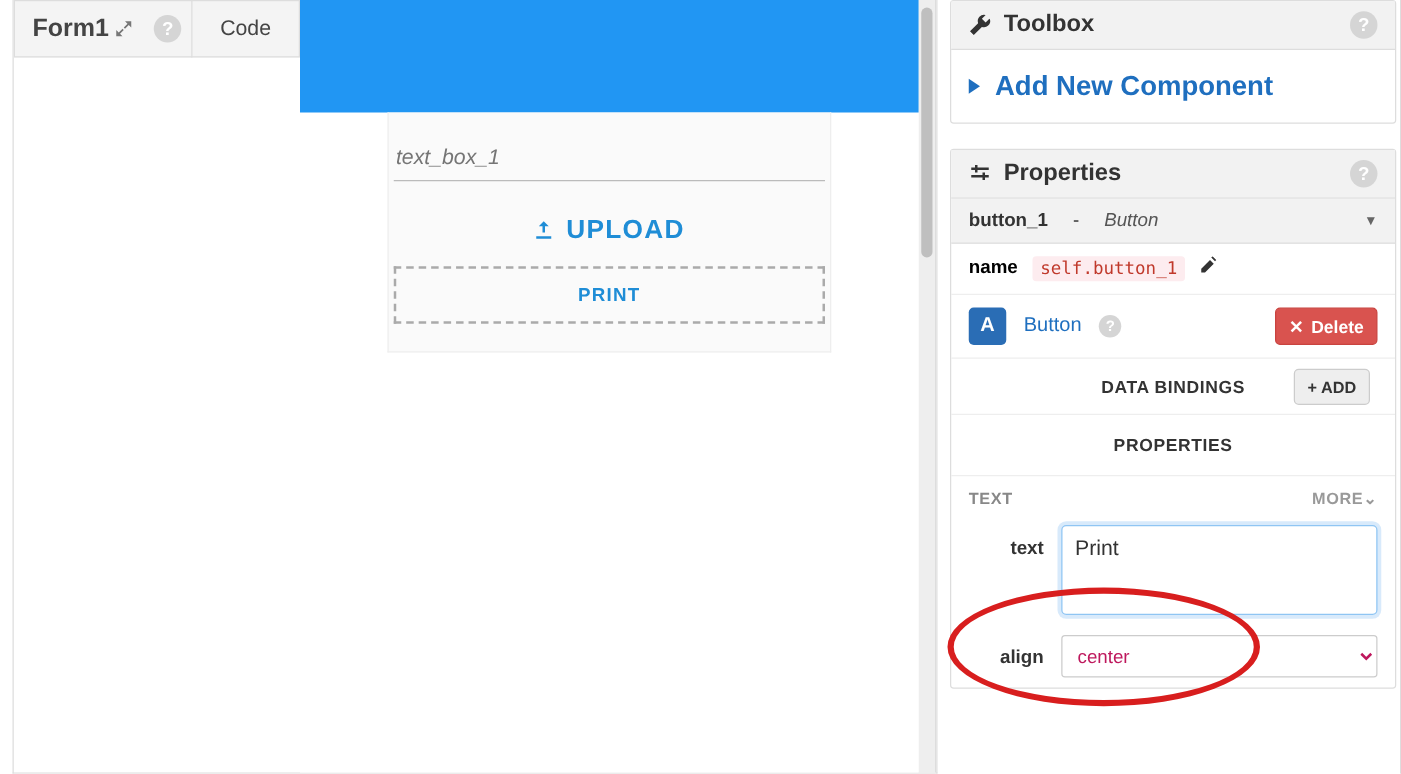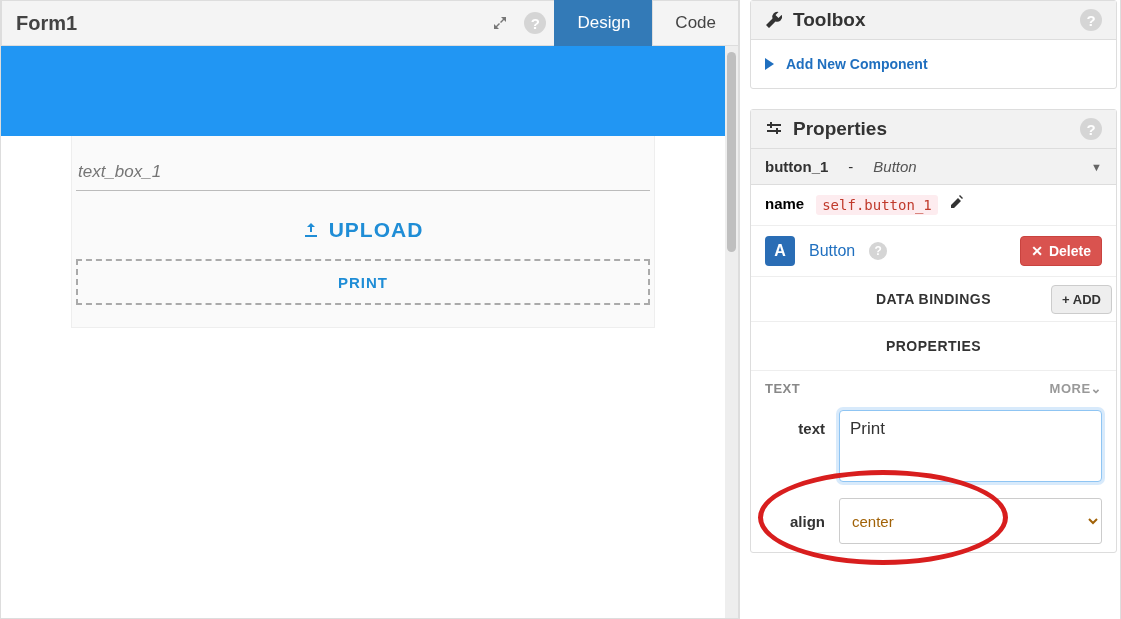--- a/index.html
+++ b/index.html
@@ -1,18 +1,18 @@
 <!DOCTYPE html>
 <html><head>
 <meta charset="utf-8">
 <style>
 *{box-sizing:border-box;margin:0;padding:0;font-family:-apple-system,BlinkMacSystemFont,"Segoe UI",Helvetica,Arial,sans-serif}
 body{background:#fff;width:1121px;height:619px;overflow:hidden;position:relative}
 .layout{display:flex;width:100%;height:100%}
-.left-col{flex:0 0 740px;display:flex;flex-direction:column;border:1px solid #ddd;border-top:none;}
+.left-col{flex:0 0 740px;display:flex;flex-direction:row;border:1px solid #ddd;border-top:none;margin-left:10px}
 .scroll-gutter{flex:0 0 14px;background:#eee;border-right:1px solid #ddd;position:relative}
 .scroll-gutter.right-side{border-right:none;border-left:1px solid #ddd}
 .scroll-thumb{position:absolute;left:2px;right:2px;height:200px;top:6px;background:#bfbfbf;border-radius:5px}
 .right-col{flex:1;display:flex;flex-direction:column;gap:20px;padding:0 4px 0 10px}
 
 .l-header{display:flex;align-items:center;background:#f4f4f4;border:1px solid #ddd;height:46px}
 .form-title{flex:1;font-size:20px;font-weight:600;color:#444;padding-left:14px}
 .hicons{display:flex;align-items:center;gap:12px;padding-right:8px;color:#888}
 .hicon{width:24px;height:24px;display:flex;align-items:center;justify-content:center;color:#888}
 .help-circ{width:22px;height:22px;border-radius:50%;background:#d5d5d5;color:#fff;font-size:15px;font-weight:700;display:flex;align-items:center;justify-content:center}
@@ -24,66 +24,65 @@
 .blue-bar{height:90px;background:#2196f3}
 .panel{margin:0 70px;background:#fafafa;border:1px solid #eee;border-top:none;padding:22px 0 22px 0}
 .tbox{margin:0 4px 18px 4px;border:none;border-bottom:1px solid #bbb;background:transparent;width:calc(100% - 8px);font-size:17px;font-style:italic;color:#888;padding:4px 2px 8px 2px}
 .row-center{display:flex;align-items:center;justify-content:center;height:42px;color:#1f8dd6;font-weight:700;letter-spacing:1px;gap:10px}
 .uplink{font-size:21px}
 .sel-btn{margin:8px 4px 0 4px;border:2px dashed #aaa;display:flex;align-items:center;justify-content:center;height:46px;color:#1f8dd6;font-weight:700;letter-spacing:1px;font-size:15px}
 
 .panel-box{border:1px solid #ddd;border-radius:3px;background:#fff}
 .panel-head{background:#f2f2f2;border-bottom:1px solid #ddd;display:flex;align-items:center;height:39px;padding:0 14px;gap:10px;font-size:19px;font-weight:700;color:#333}
 .panel-head .spacer{flex:1}
-.add-line{display:flex;align-items:center;gap:12px;padding:16px 14px;color:#1f6fbf;font-weight:700;font-size:14px;cursor:pointer}
+.add-line{display:flex;align-items:center;gap:12px;padding:16px 14px;color:#1f6fbf;font-weight:700;font-size:22px;cursor:pointer}
 .tri{width:0;height:0;border-top:6px solid transparent;border-bottom:6px solid transparent;border-left:9px solid #1f6fbf}
 
 .comp-row{background:#f2f2f2;border-bottom:1px solid #ddd;display:flex;align-items:center;height:36px;padding:0 14px;gap:20px;font-size:15px;color:#333}
 .comp-row b{font-weight:700}
 .comp-row i{font-style:italic;color:#555}
 .caret{margin-left:auto;font-size:11px;color:#666}
 .name-row{display:flex;align-items:flex-start;gap:12px;padding:10px 14px;border-bottom:1px solid #eee;font-size:15px}
 .name-row b{font-weight:700}
 .code{background:#fdecef;color:#c0392b;font-family:Menlo,Consolas,monospace;padding:2px 6px;border-radius:3px;font-size:14px}
 .pencil{color:#333}
 .type-row{display:flex;align-items:center;gap:14px;padding:10px 14px;border-bottom:1px solid #eee}
 .badge-A{width:30px;height:30px;border-radius:4px;background:#2a6db5;color:#fff;font-weight:700;display:flex;align-items:center;justify-content:center;font-size:16px}
 .type-link{color:#1f6fbf;font-size:16px}
 .help-s{width:18px;height:18px;border-radius:50%;background:#d5d5d5;color:#fff;font-size:12px;display:flex;align-items:center;justify-content:center;font-weight:700}
 .del-btn{margin-left:auto;background:#d9534f;color:#fff;border:1px solid #c9433f;border-radius:4px;padding:6px 10px;font-size:14px;font-weight:600;display:flex;align-items:center;gap:6px;cursor:pointer}
 .bind-row{display:flex;align-items:center;justify-content:center;gap:14px;padding:14px;border-bottom:1px solid #eee;position:relative;font-size:14px;font-weight:700;letter-spacing:.5px;color:#333}
-.add-btn{position:absolute;right:4px;background:#eee;border:1px solid #ccc;border-radius:4px;padding:6px 10px;font-size:13px;font-weight:700;cursor:pointer;color:#333}
+.add-btn{position:absolute;right:20px;background:#eee;border:1px solid #ccc;border-radius:4px;padding:6px 10px;font-size:13px;font-weight:700;cursor:pointer;color:#333}
 .prop-title{display:flex;align-items:center;justify-content:center;padding:16px;font-size:14px;font-weight:700;letter-spacing:.5px;border-bottom:1px solid #eee;color:#333}
 .sect-row{display:flex;align-items:center;padding:10px 14px 6px 14px;color:#888;font-size:13px;font-weight:600;letter-spacing:.5px}
 .sect-row .more{margin-left:auto;display:flex;align-items:center;gap:0;color:#999}
 .field-row{display:flex;align-items:flex-start;padding:8px 14px;gap:14px}
 .flabel{width:60px;text-align:right;font-weight:700;font-size:15px;color:#333;padding-top:10px}
 .ftext{flex:1;border:1px solid #8fc5f3;border-radius:4px;box-shadow:0 0 0 3px rgba(100,170,240,.25);height:72px;padding:8px 10px;font-size:17px;color:#333;resize:none;font-family:inherit;background:#fff}
-.fsel{flex:1;height:46px;border:1px solid #ccc;border-radius:3px;background:#fff;padding:4px 8px;font-size:15px;color:#a16207}
+.fsel{flex:1;height:34px;border:1px solid #ccc;border-radius:3px;background:#fff;padding:4px 8px;font-size:15px;color:#be185d}
 
 .anno{position:absolute;border:5px solid #d81e1e;border-radius:50%;pointer-events:none}
 svg{display:block}
 </style>
 </head>
 <body>
 
 <div class="layout">
 
   <div class="left-col">
     <div class="l-header">
       <div class="form-title">Form1</div>
       <div class="hicons">
         <span class="hicon">
           <svg width="16" height="16" viewBox="0 0 16 16">
               <path d="M2 9v5h5l-2-2 3-3-1-1-3 3-2-2zm12-2V2H9l2 2-3 3 1 1 3-3 2 2z" fill="#777"></path>
             </svg>
         </span>
         <span class="help-circ">?</span>
       </div>
-      <div class="tab active">Design</div>
       <div class="tab">Code</div>
     </div>
     <div class="canvas">
       <div class="canvas-main">
         <div class="blue-bar"></div>
         <div class="panel">
           <input class="tbox" placeholder="text_box_1" style="">
           <div class="row-center">
             <span>
               <svg width="16" height="16" viewBox="0 0 16 16">

